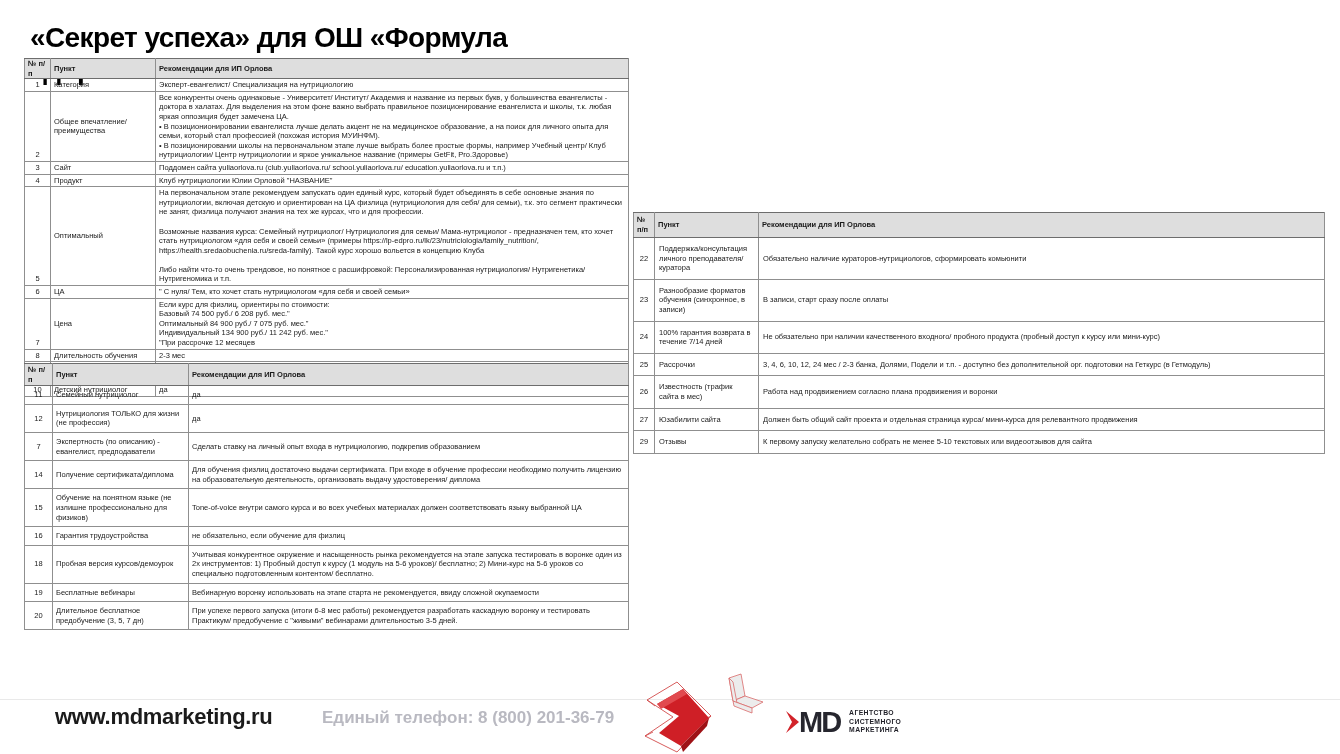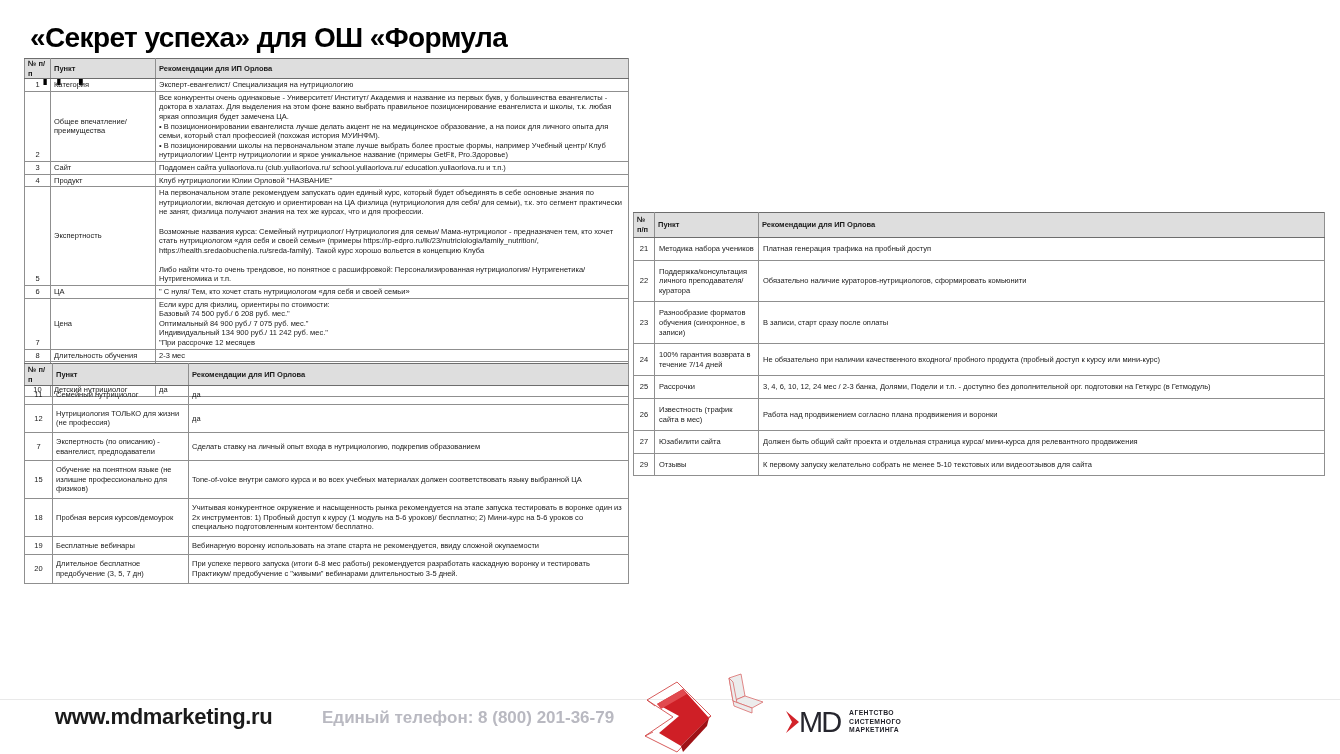--- a/index.html
+++ b/index.html
@@ -57,21 +57,21 @@
     position:absolute;left:322px;top:708px;
     font-size:17px;font-weight:600;color:#b9b9c1;
   }
   .logo-3d{position:absolute;left:633px;top:672px;}
   .md-logo{
     position:absolute;left:786px;top:704px;height:36px;
     display:flex;align-items:center;
   }
   .md-chevron{margin-right:-3px;}
   .md-letters{
-    font-size:29px;font-weight:400;letter-spacing:-2px;color:#26262e;
+    font-size:29px;font-weight:700;letter-spacing:-2px;color:#26262e;
     line-height:1;font-family:"Liberation Sans",sans-serif;text-align:center;
   }
   .md-agency{
     margin-left:9px;font-size:6.8px;font-weight:800;letter-spacing:0.4px;
     line-height:8.5px;color:#1f1f27;
   }
 </style>
 </head>
 <body>
 
@@ -109,21 +109,21 @@
         <td class="item">Сайт</td>
         <td class="rec">Поддомен сайта yuliaorlova.ru (club.yuliaorlova.ru/ school.yuliaorlova.ru/ education.yuliaorlova.ru и т.п.)</td>
       </tr>
       <tr>
         <td class="num">4</td>
         <td class="item">Продукт</td>
         <td class="rec">Клуб нутрициологии Юлии Орловой "НАЗВАНИЕ"</td>
       </tr>
       <tr>
         <td class="num">5</td>
-        <td class="item">Экспертность</td>
+        <td class="item">Оптимальный</td>
         <td class="rec">На первоначальном этапе рекомендуем запускать один единый курс, который будет объединять в себе основные знания по нутрициологии, включая детскую и ориентирован на ЦА физлица (нутрициология для себя/ для семьи), т.к. это сегмент практически не занят, физлица получают знания на тех же курсах, что и для профессии.
 
 Возможные названия курса: Семейный нутрициолог/ Нутрициология для семьи/ Мама-нутрициолог  - предназначен тем, кто хочет стать нутрициологом «для себя и своей семьи» (примеры https://lp-edpro.ru/lk/23/nutriciologia/family_nutrition/, https://health.sredaobuchenia.ru/sreda-family). Такой курс хорошо вольется в концепцию Клуба
 
 Либо найти что-то очень трендовое, но понятное с расшифровкой:  Персонализированная нутрициология/ Нутригенетика/ Нутригеномика и т.п.</td>
       </tr>
       <tr>
         <td class="num">6</td>
         <td class="item">ЦА</td>
         <td class="rec">" С нуля/ Тем, кто хочет стать нутрициологом «для себя и своей семьи»</td>
@@ -178,23 +178,33 @@
         <td class="num">12</td>
         <td class="item">Нутрициология ТОЛЬКО для жизни (не профессия)</td>
         <td class="rec">да</td>
       </tr>
       <tr>
         <td class="num">7</td>
         <td class="item">Экспертность (по описанию) - евангелист, предподаватели</td>
         <td class="rec">Сделать ставку на личный опыт входа в нутрициологию, подкрепив образованием</td>
       </tr>
       <tr>
+        <td class="num">14</td>
+        <td class="item">Получение сертификата/диплома</td>
+        <td class="rec">Для обучения физлиц достаточно выдачи сертификата. При входе в обучение профессии необходимо получить лицензию на образовательную деятельность, организовать выдачу удостоверения/ диплома</td>
+      </tr>
+      <tr>
         <td class="num">15</td>
         <td class="item">Обучение на понятном языке (не излишне профессионально для физиков)</td>
         <td class="rec">Tone-of-voice внутри самого курса и во всех учебных материалах должен соответствовать языку выбранной ЦА</td>
+      </tr>
+      <tr>
+        <td class="num">16</td>
+        <td class="item">Гарантия трудоустройства</td>
+        <td class="rec">не обязательно, если обучение для физлиц</td>
       </tr>
       <tr>
         <td class="num">18</td>
         <td class="item">Пробная версия курсов/демоурок</td>
         <td class="rec">Учитывая конкурентное окружение и насыщенность рынка рекомендуется на этапе запуска тестировать в воронке один из 2х инструментов: 1) Пробный доступ к курсу (1 модуль на 5-6 уроков)/ бесплатно; 2) Мини-курс на 5-6 уроков со специально подготовленным контентом/ бесплатно.</td>
       </tr>
       <tr>
         <td class="num">19</td>
         <td class="item">Бесплатные вебинары</td>
         <td class="rec">Вебинарную воронку использовать на этапе старта не рекомендуется, ввиду сложной окупаемости</td>
@@ -214,25 +224,20 @@
       <col class="c3">
     </colgroup>
 <thead>
       <tr>
         <th>№ п/п</th>
         <th>Пункт</th>
         <th>Рекомендации для ИП Орлова</th>
       </tr>
     </thead>
     <tbody>
-      <tr>
-        <td class="num">21</td>
-        <td class="item">Методика набора учеников</td>
-        <td class="rec">Платная генерация трафика на пробный доступ</td>
-      </tr>
       <tr>
         <td class="num">22</td>
         <td class="item">Поддержка/консультация личного преподавателя/ куратора</td>
         <td class="rec">Обязательно наличие кураторов-нутрициологов, сформировать комьюнити</td>
       </tr>
       <tr>
         <td class="num">23</td>
         <td class="item">Разнообразие форматов обучения (синхронное, в записи)</td>
         <td class="rec">В записи, старт сразу после оплаты</td>
       </tr>

